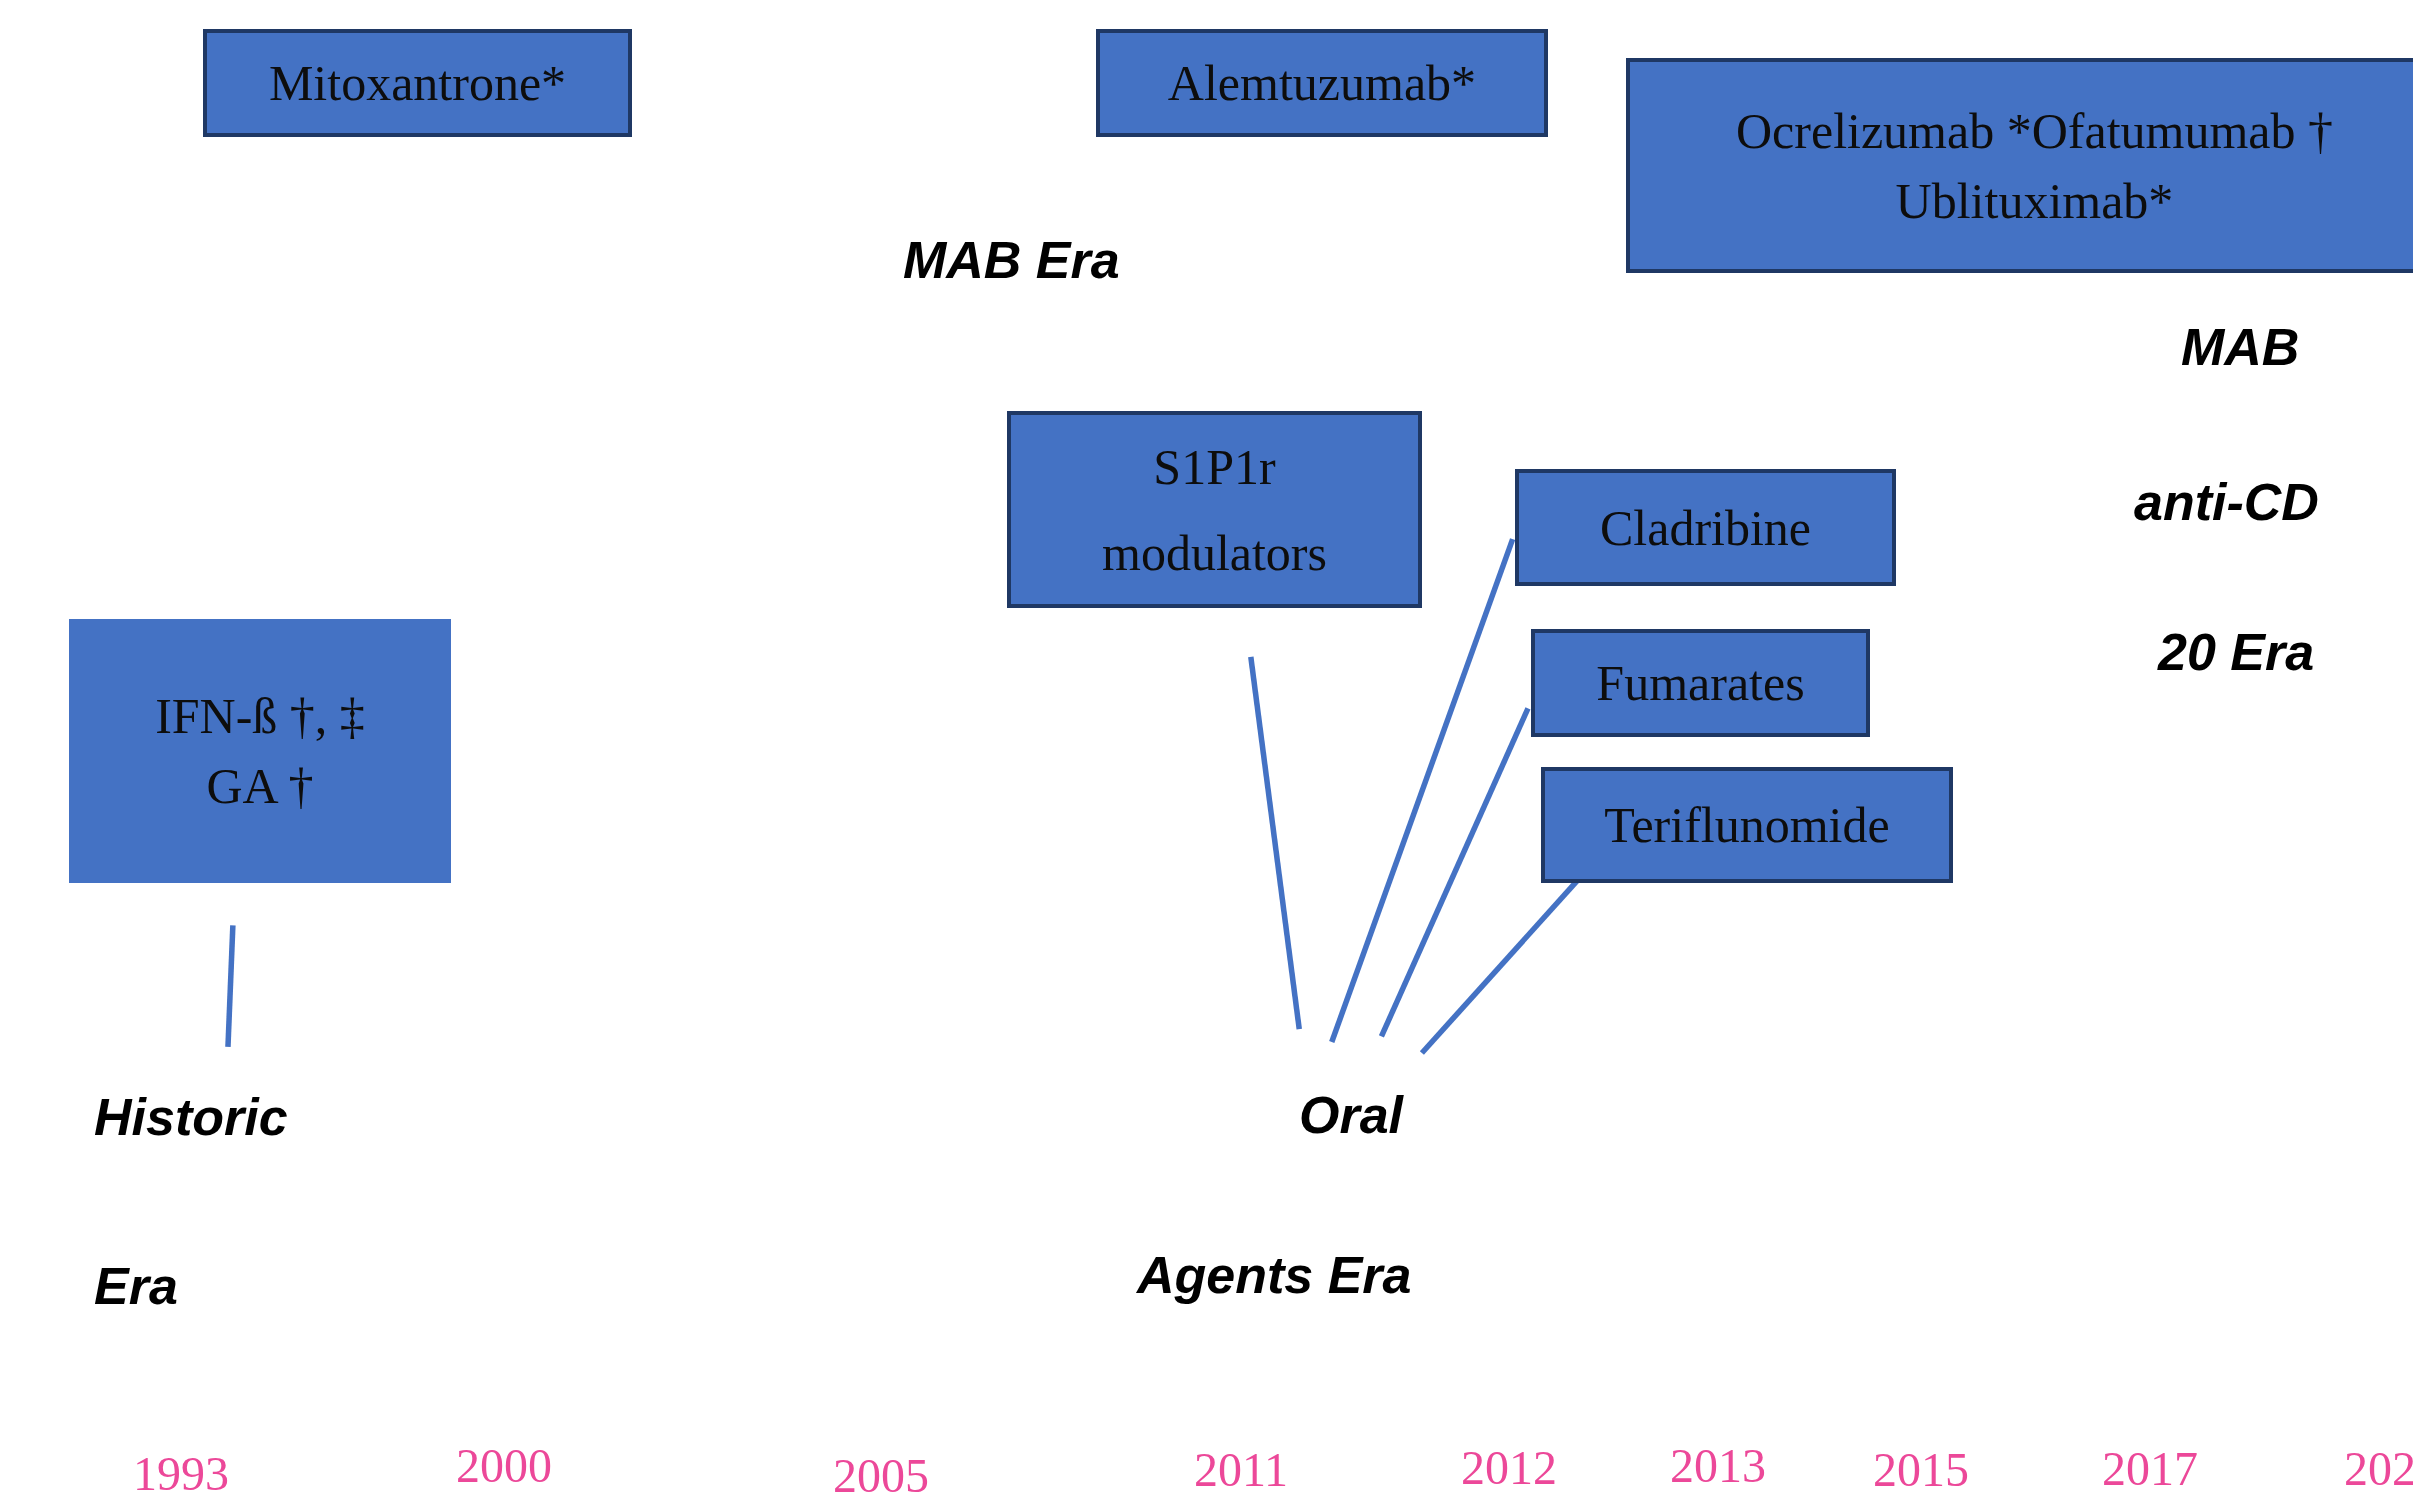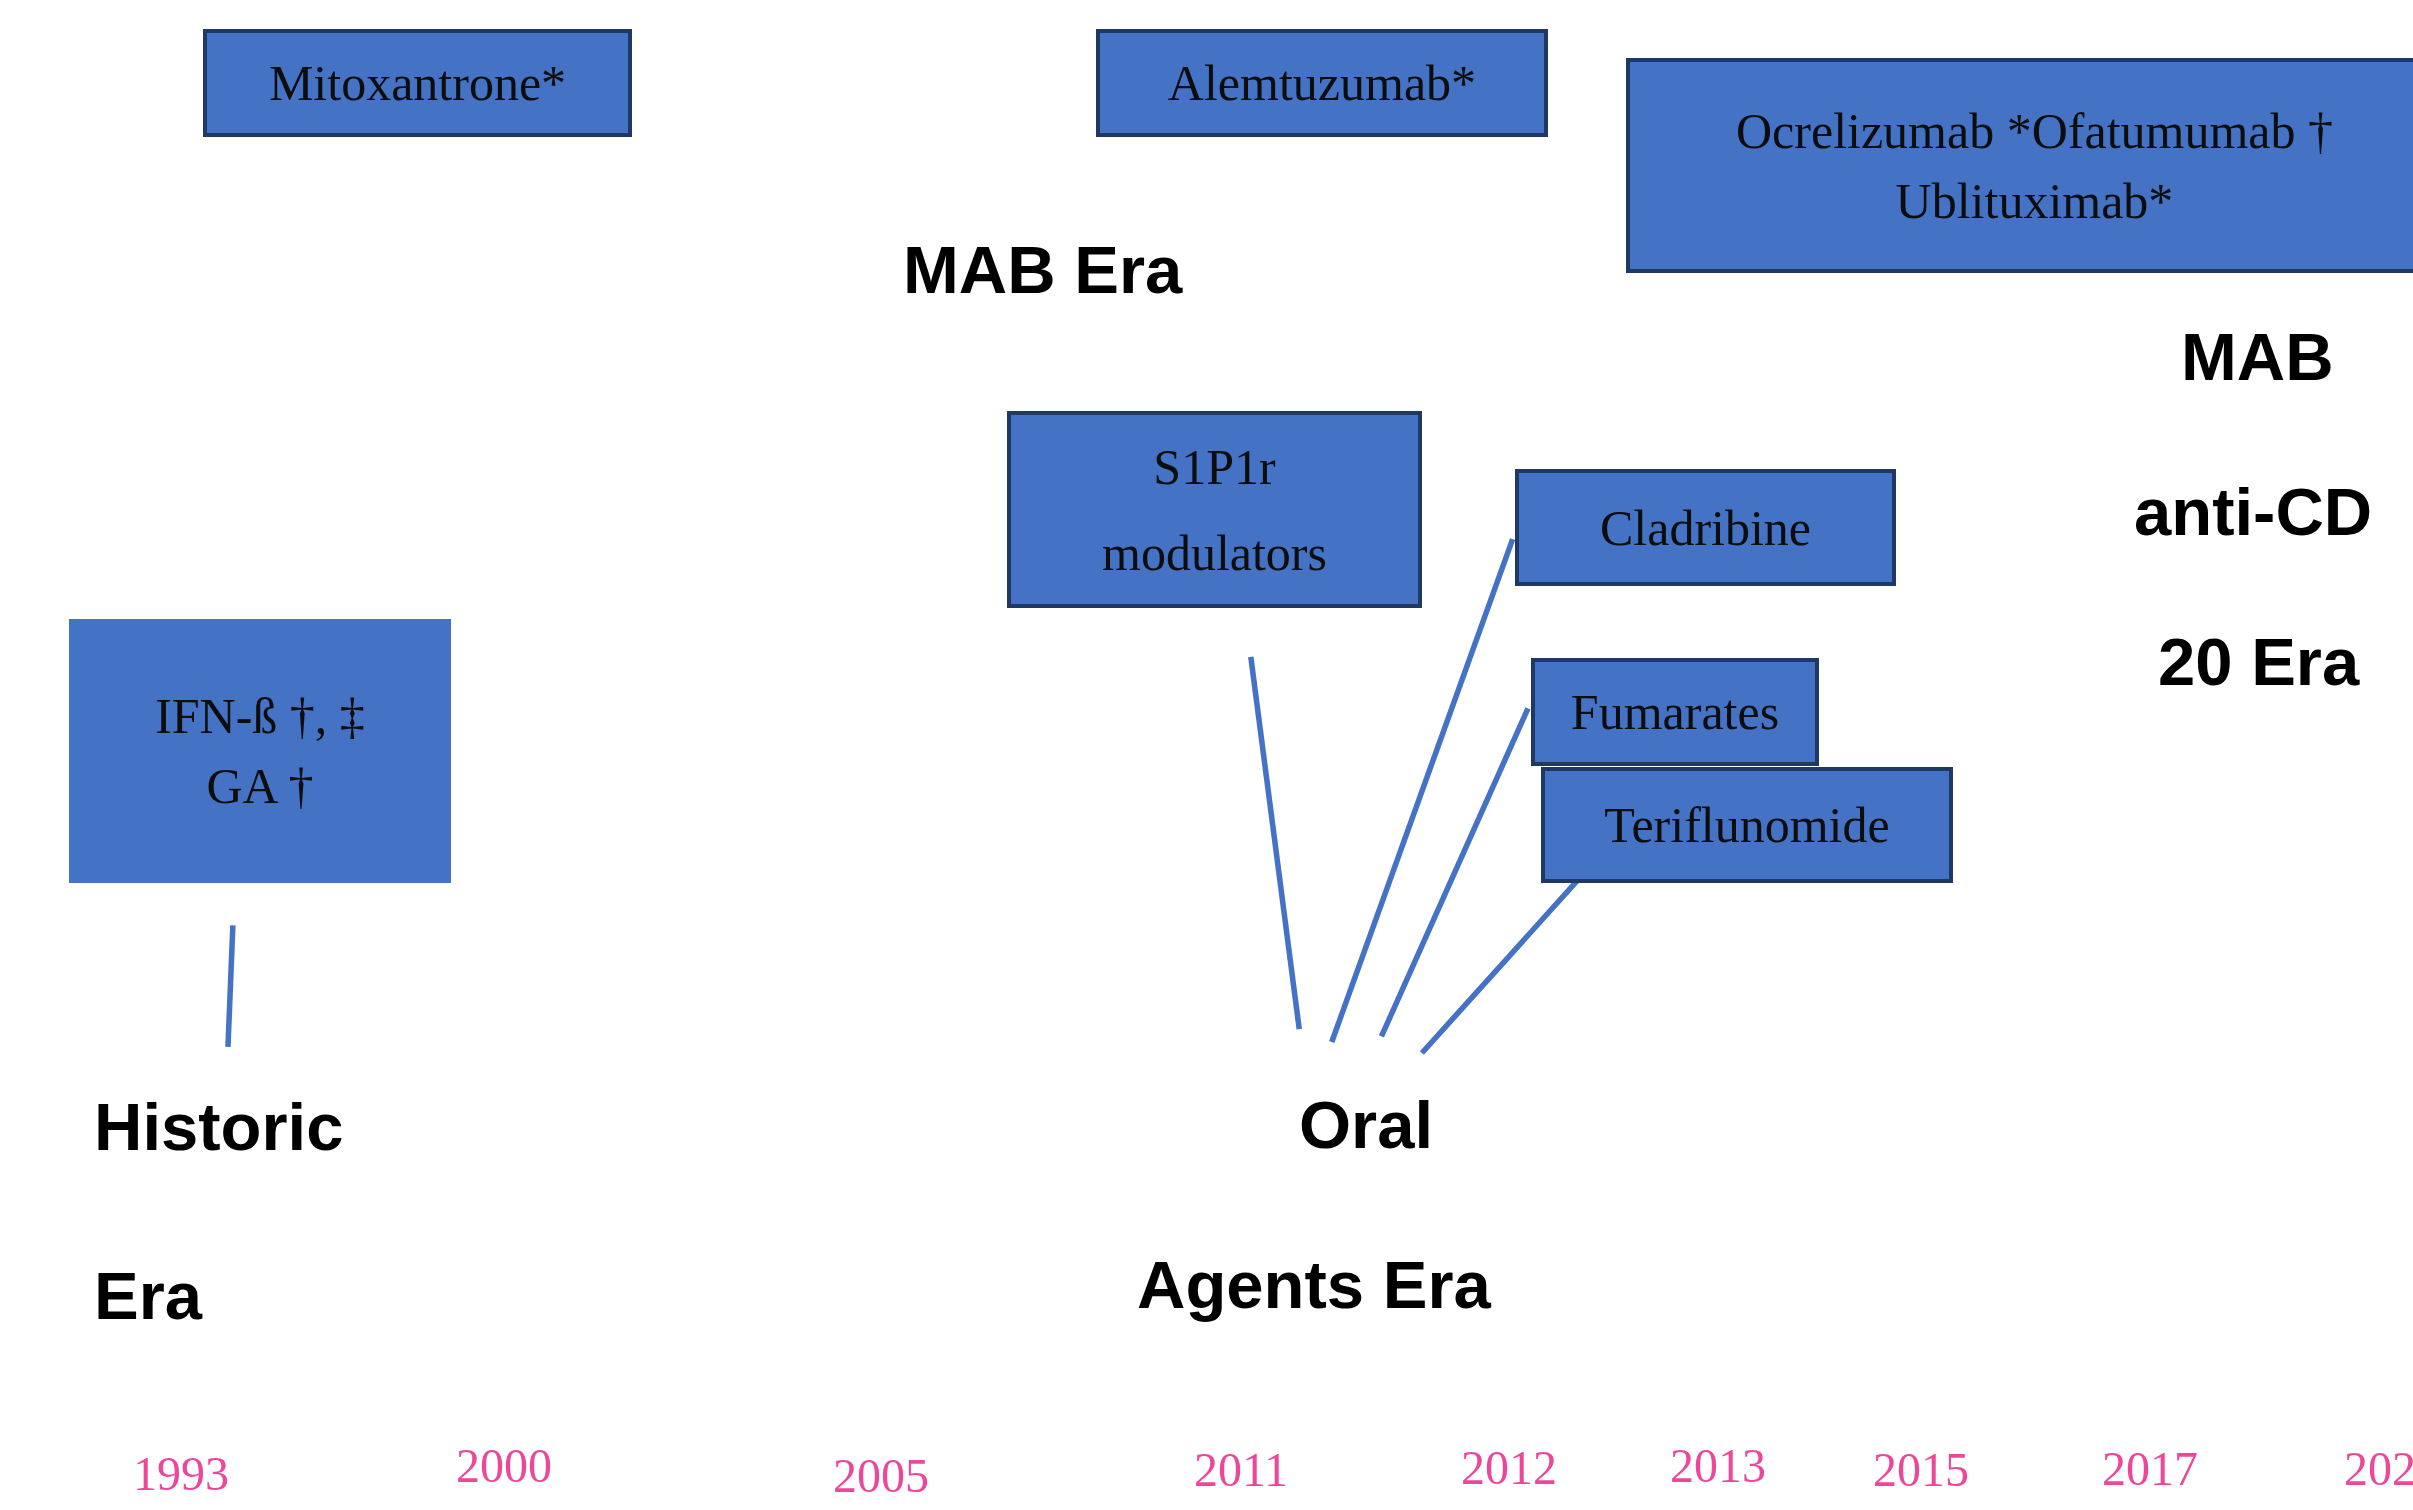--- a/index.html
+++ b/index.html
@@ -36,21 +36,22 @@
     font-size:50px;
     color:var(--box-text);
   }
   .box .bline{line-height:1.4;white-space:nowrap;}
   .box.wide-line .bline{line-height:1.72;}
   .box.no-border{border:none;}
   .era{
     position:absolute;
     font-family:"Liberation Sans","DejaVu Sans",sans-serif;
     font-weight:bold;
-    font-size:67px;
+    font-style:italic;
+    font-size:52px;
     color:var(--label-color);
     white-space:nowrap;
     line-height:1.15;
   }
   .year{
     position:absolute;
     width:196px;
     text-align:center;
     font-family:"Liberation Serif","DejaVu Serif",serif;
     font-size:48px;
@@ -58,21 +59,21 @@
     line-height:1.15;
     white-space:nowrap;
   }
   
   #box-mitoxantrone{left:159px;top:29px;width:429px;height:108px;}
   #box-natalizumab{left:619px;top:29px;width:405px;height:108px;}
   #box-alemtuzumab{left:1052px;top:29px;width:452px;height:108px;}
   #box-anti-cd20{left:1582px;top:58px;width:805px;height:215px;padding-left:12px;}
   #box-s1p1r{left:963px;top:411px;width:415px;height:197px;}
   #box-cladribine{left:1471px;top:469px;width:381px;height:117px;}
-  #box-fumarates{left:1487px;top:658px;width:288px;height:108px;}
+  #box-fumarates{left:1487px;top:629px;width:339px;height:108px;}
   #box-teriflunomide{left:1497px;top:767px;width:412px;height:116px;}
   #box-ifn{left:25px;top:619px;width:382px;height:264px;}
   
   #era-mab{left:859px;top:231px;}
   #era-right-mab{left:2137px;top:318px;}
   #era-right-anticd{left:2090px;top:473px;text-align:right;}
   #era-right-20era{left:2114px;top:623px;}
   #era-historic-1{left:50px;top:1088px;}
   #era-historic-2{left:50px;top:1257px;}
   #era-oral-1{left:1255px;top:1086px;}

